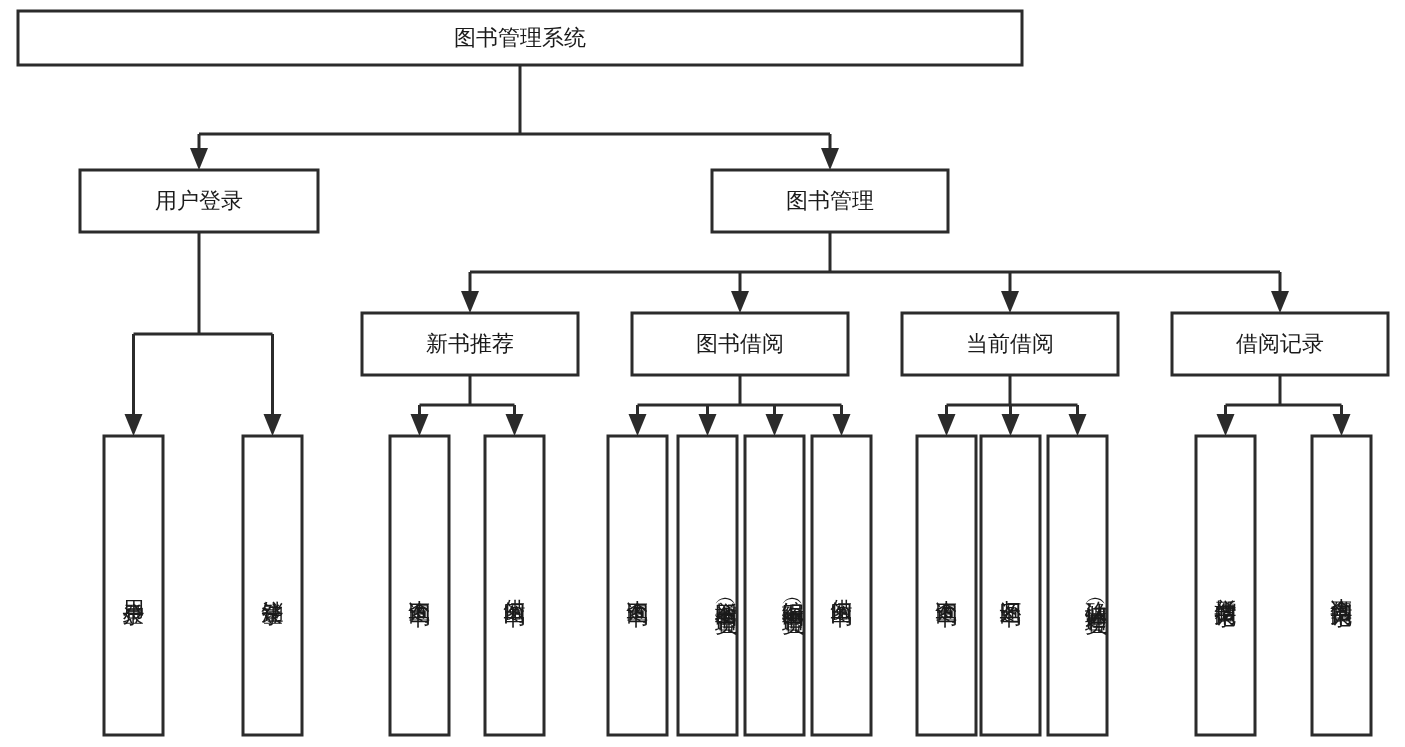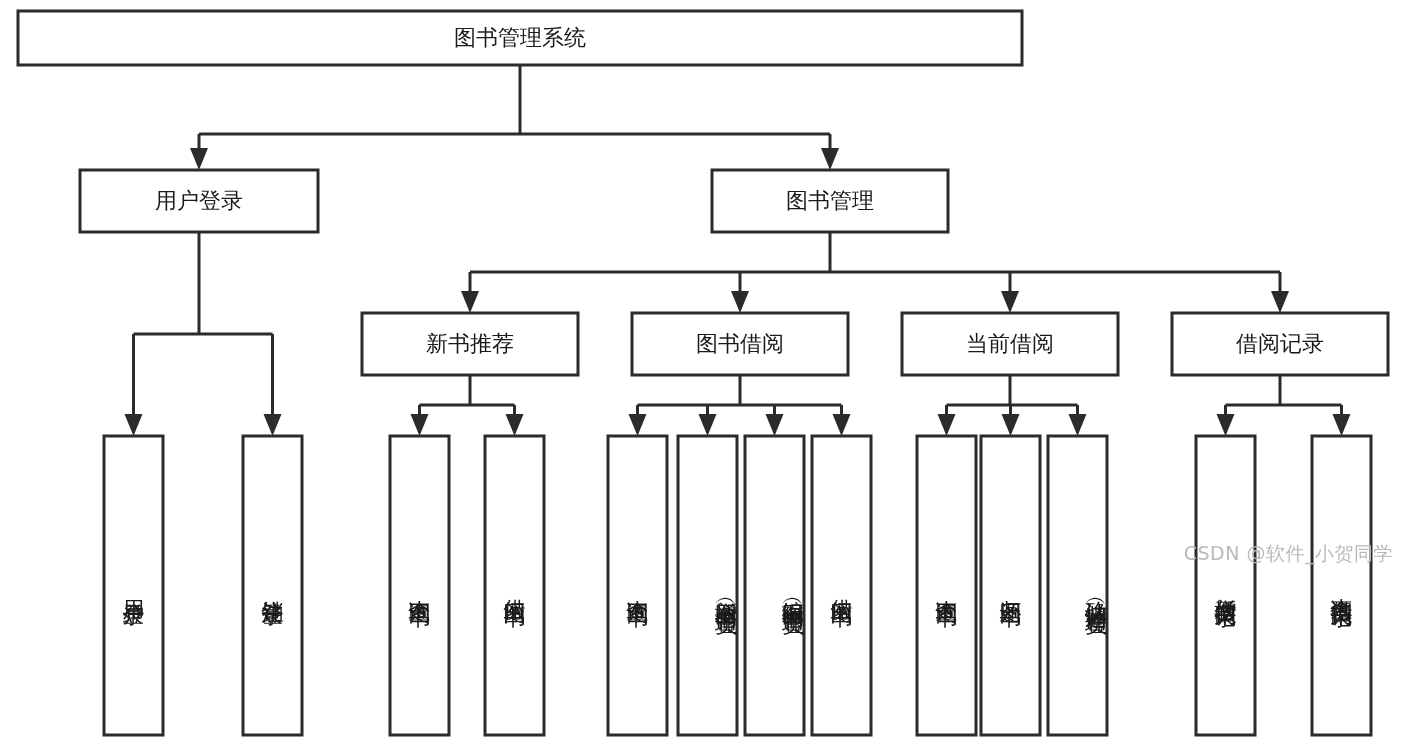--- a/index.html
+++ b/index.html
@@ -214,14 +214,13 @@
       <div class="v-label-wrap" style="left: 678px; width: 59px; top: 448px; height: 287px; align-items: flex-start;">新增图书（管理员）</div>
       <div class="v-label-wrap" style="left: 745px; width: 59px; top: 448px; height: 287px; align-items: flex-start;">编辑图书（管理员）</div>
       <div class="v-label-wrap" style="left: 812px; width: 59px; top: 436px; height: 299px; align-items: center;">借阅图书</div>
       <div class="v-label-wrap" style="left: 917px; width: 59px; top: 436px; height: 299px; align-items: center;">查询图书</div>
       <div class="v-label-wrap" style="left: 981px; width: 59px; top: 436px; height: 299px; align-items: center;">归还图书</div>
       <div class="v-label-wrap" style="left: 1048px; width: 59px; top: 448px; height: 287px; align-items: flex-start;">确认归还（管理员）</div>
       <div class="v-label-wrap" style="left: 1196px; width: 59px; top: 436px; height: 299px; align-items: center;">新增借阅记录</div>
       <div class="v-label-wrap" style="left: 1312px; width: 59px; top: 436px; height: 299px; align-items: center;">查询借阅记录</div>
     </div>
 
-  <div class="watermark">CSDN @软件_小贺同学</div>
 </div>
 
 </body></html>

